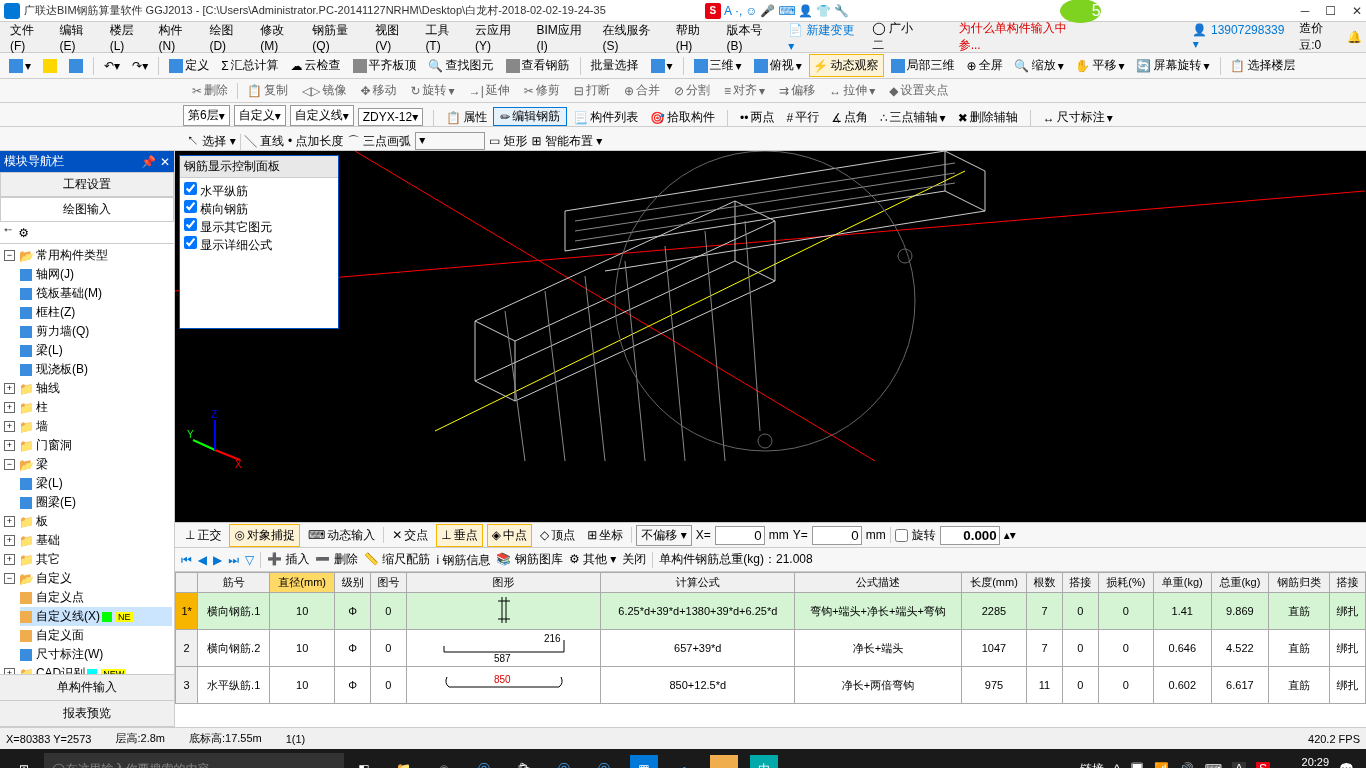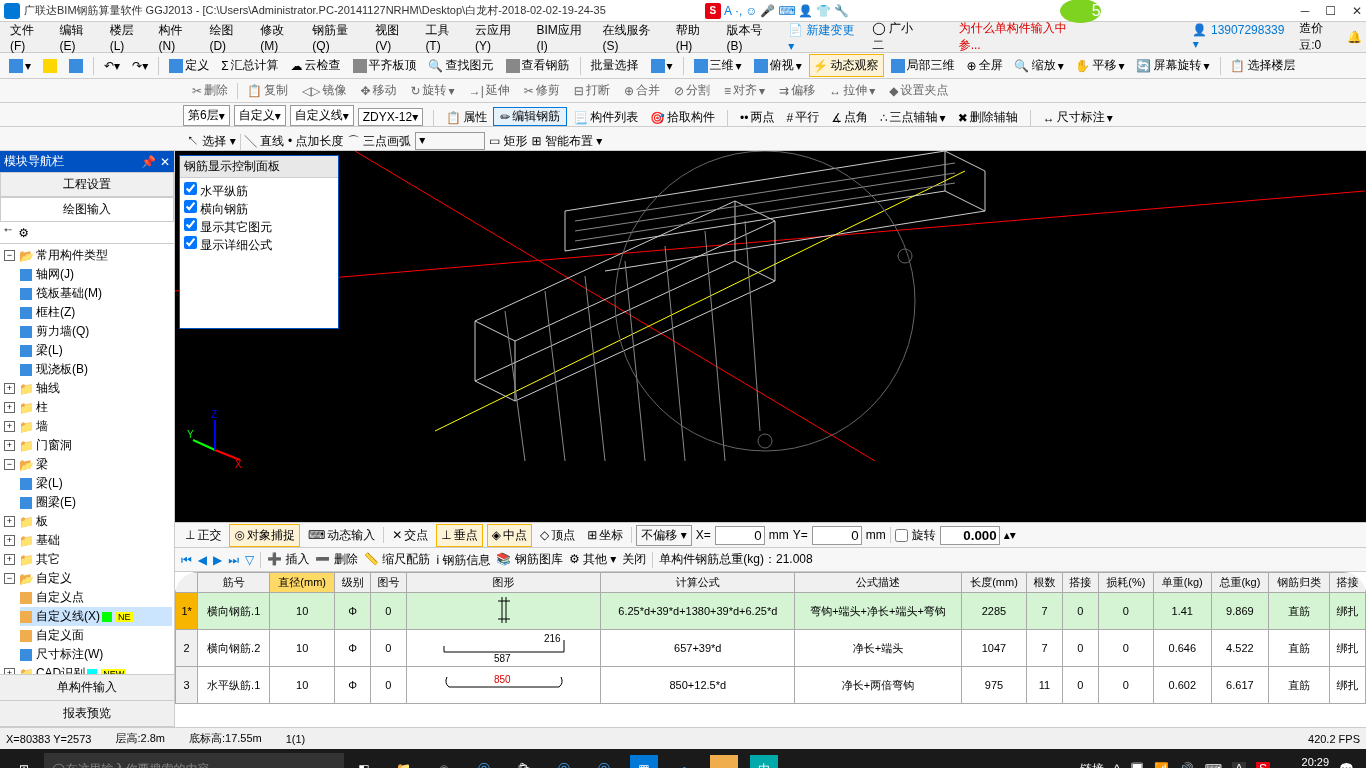--- a/index.html
+++ b/index.html
@@ -58,21 +58,21 @@
 .control-panel .cp-body { padding:4px; height:150px;}
 .control-panel .cp-body label { display:block;}
 .axis-widget { position:absolute; bottom:52px; left:10px; width:60px; height:60px;}
 .svg3d { position:absolute; top:0; left:0;}
 .opt-toolbar { height:26px; background:#f7f7f7; border-top:1px solid #ccc; border-bottom:1px solid #ccc; display:flex; align-items:center; padding:0 6px; font-size:12px; gap:4px;}
 .opt-toolbar .otbtn { padding:2px 4px; display:flex; align-items:center; gap:2px;}
 .opt-toolbar .otbtn.active { border:1px solid #f7b500; background:#fff3d6;}
 .opt-toolbar input[type=text] { width:50px; border:1px solid #999; text-align:right; padding:1px 2px;}
 .data-toolbar { height:24px; background:#f7f7f7; border-bottom:1px solid #ccc; display:flex; align-items:center; padding:0 6px; font-size:12px; gap:6px;}
 .data-toolbar .nav-ic { color:#0078d7; cursor:pointer;}
-.grid { flex:0 0 auto; overflow:auto;border-radius:23px;}
+.grid { flex:0 0 auto; overflow:auto;}
 .grid table { border-collapse:collapse; width:100%; font-size:11px;}
 .grid th, .grid td { border:1px solid #aaa; padding:2px 4px; text-align:center; background:#fff;}
 .grid th { background:#f0f0f0; font-weight:normal;}
 .grid th.hl { background:#ffd966;}
 .grid td.row-head { background:#f0f0f0;}
 .grid tr.sel td { background:#d4f4d4;}
 .grid tr.sel td.row-head { background:#f7b500;}
 .grid .shape-cell { height:36px;}
 .statusbar { height:22px; background:#f0f0f0; border-top:1px solid #ccc; display:flex; align-items:center; padding:0 6px; font-size:11px;}
 .statusbar .sitem { margin-right:24px;}

